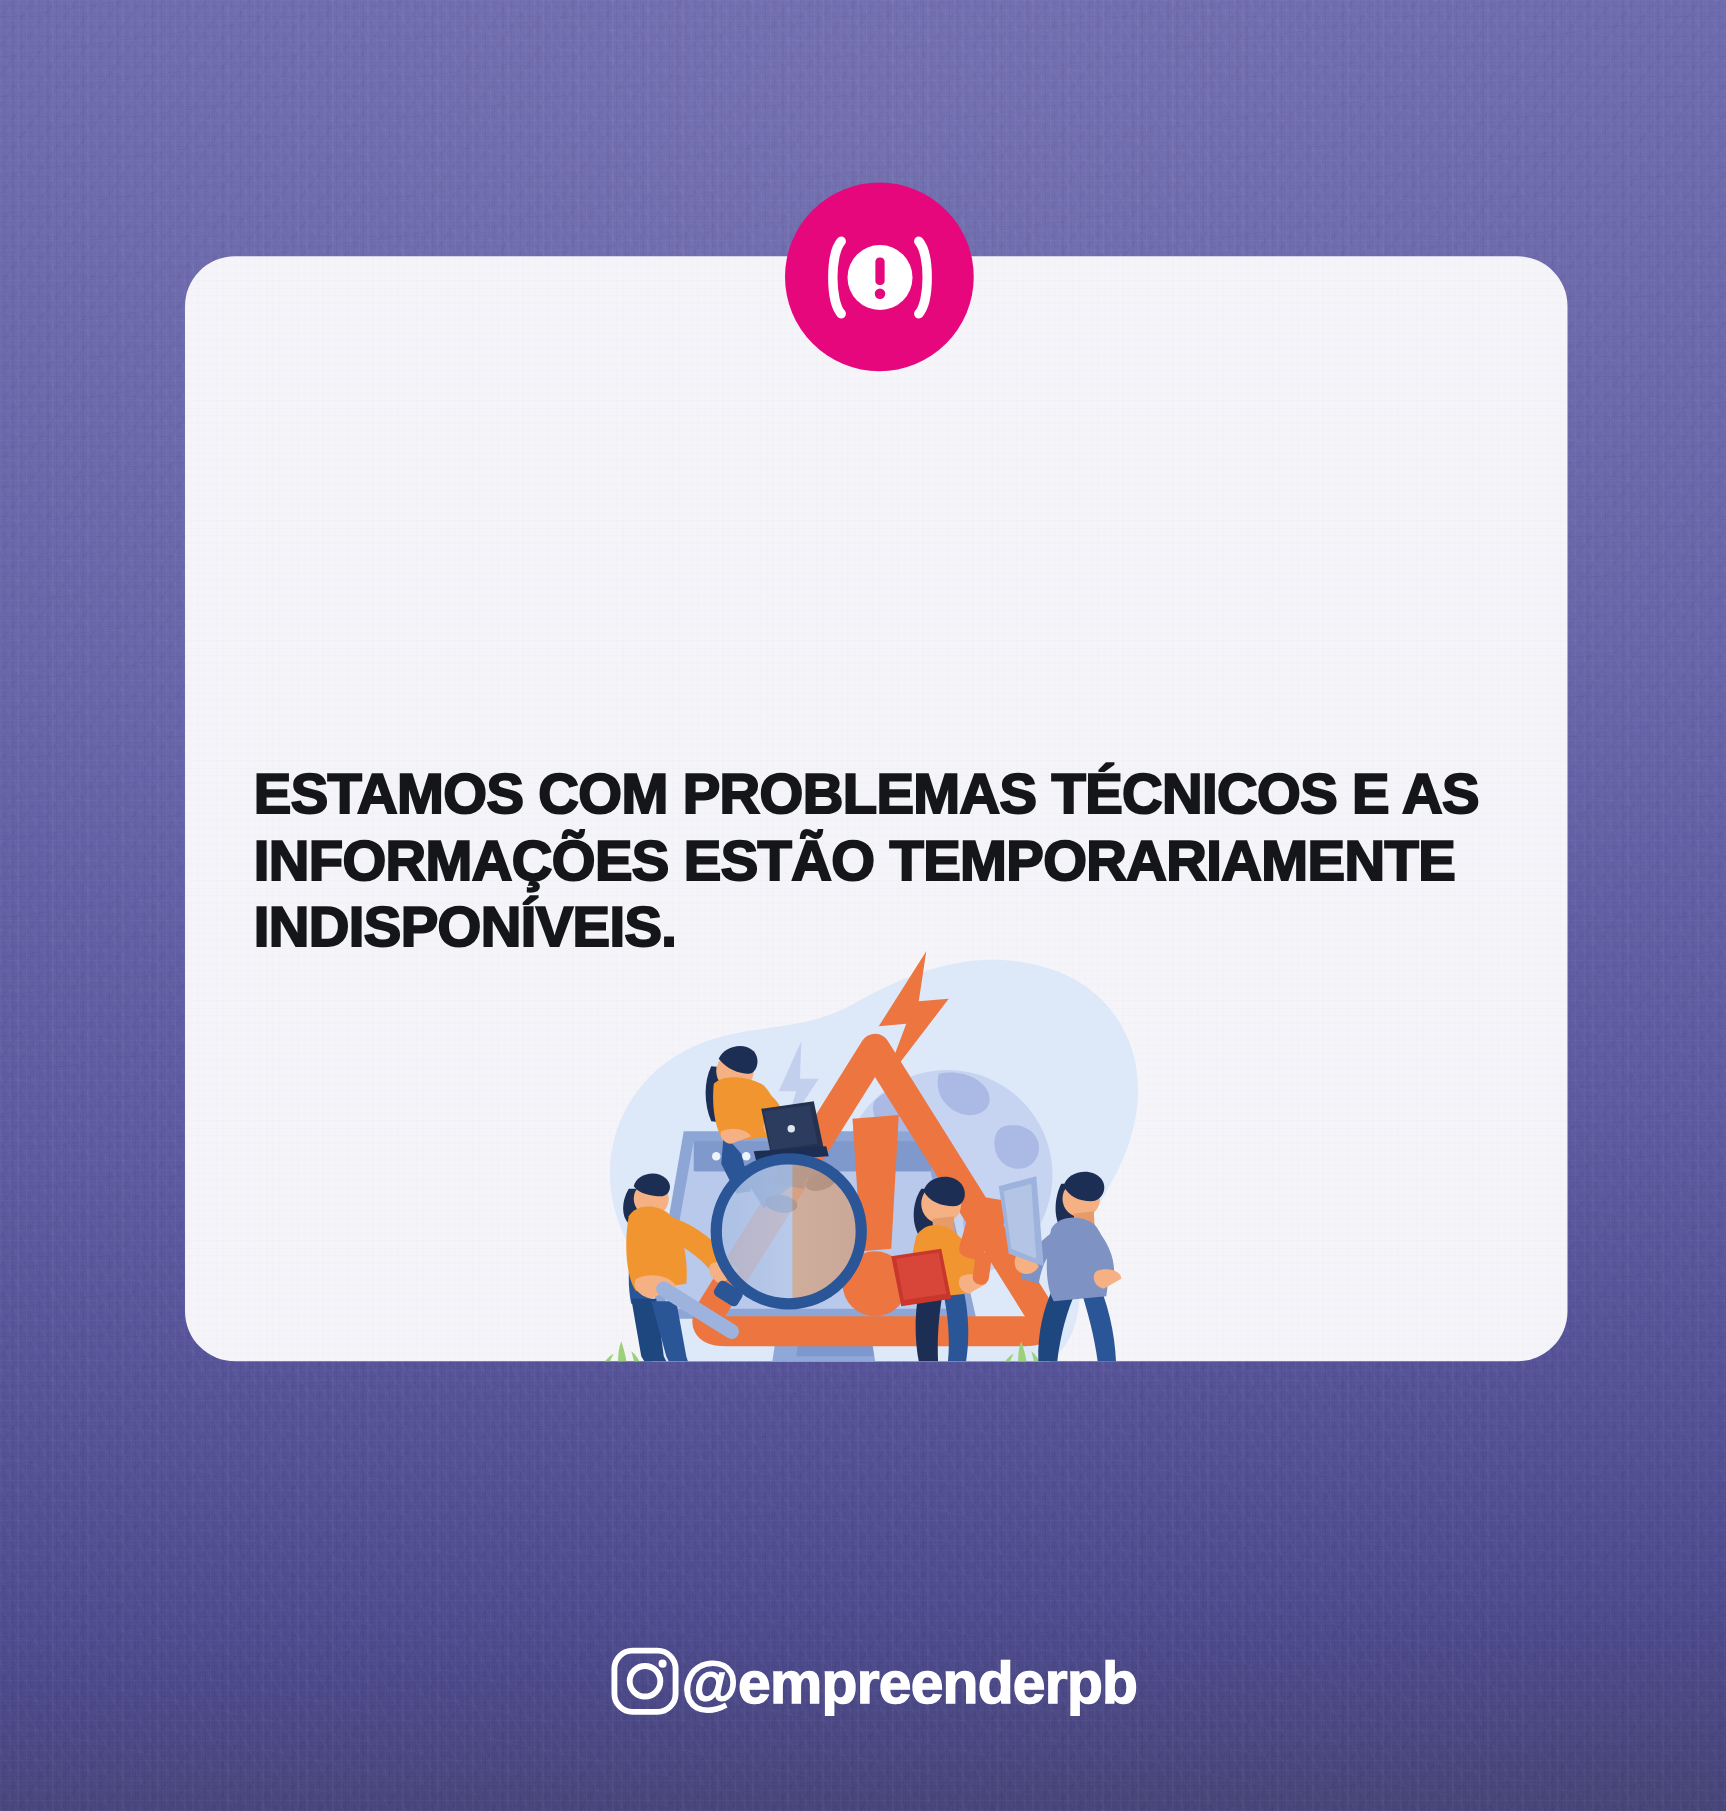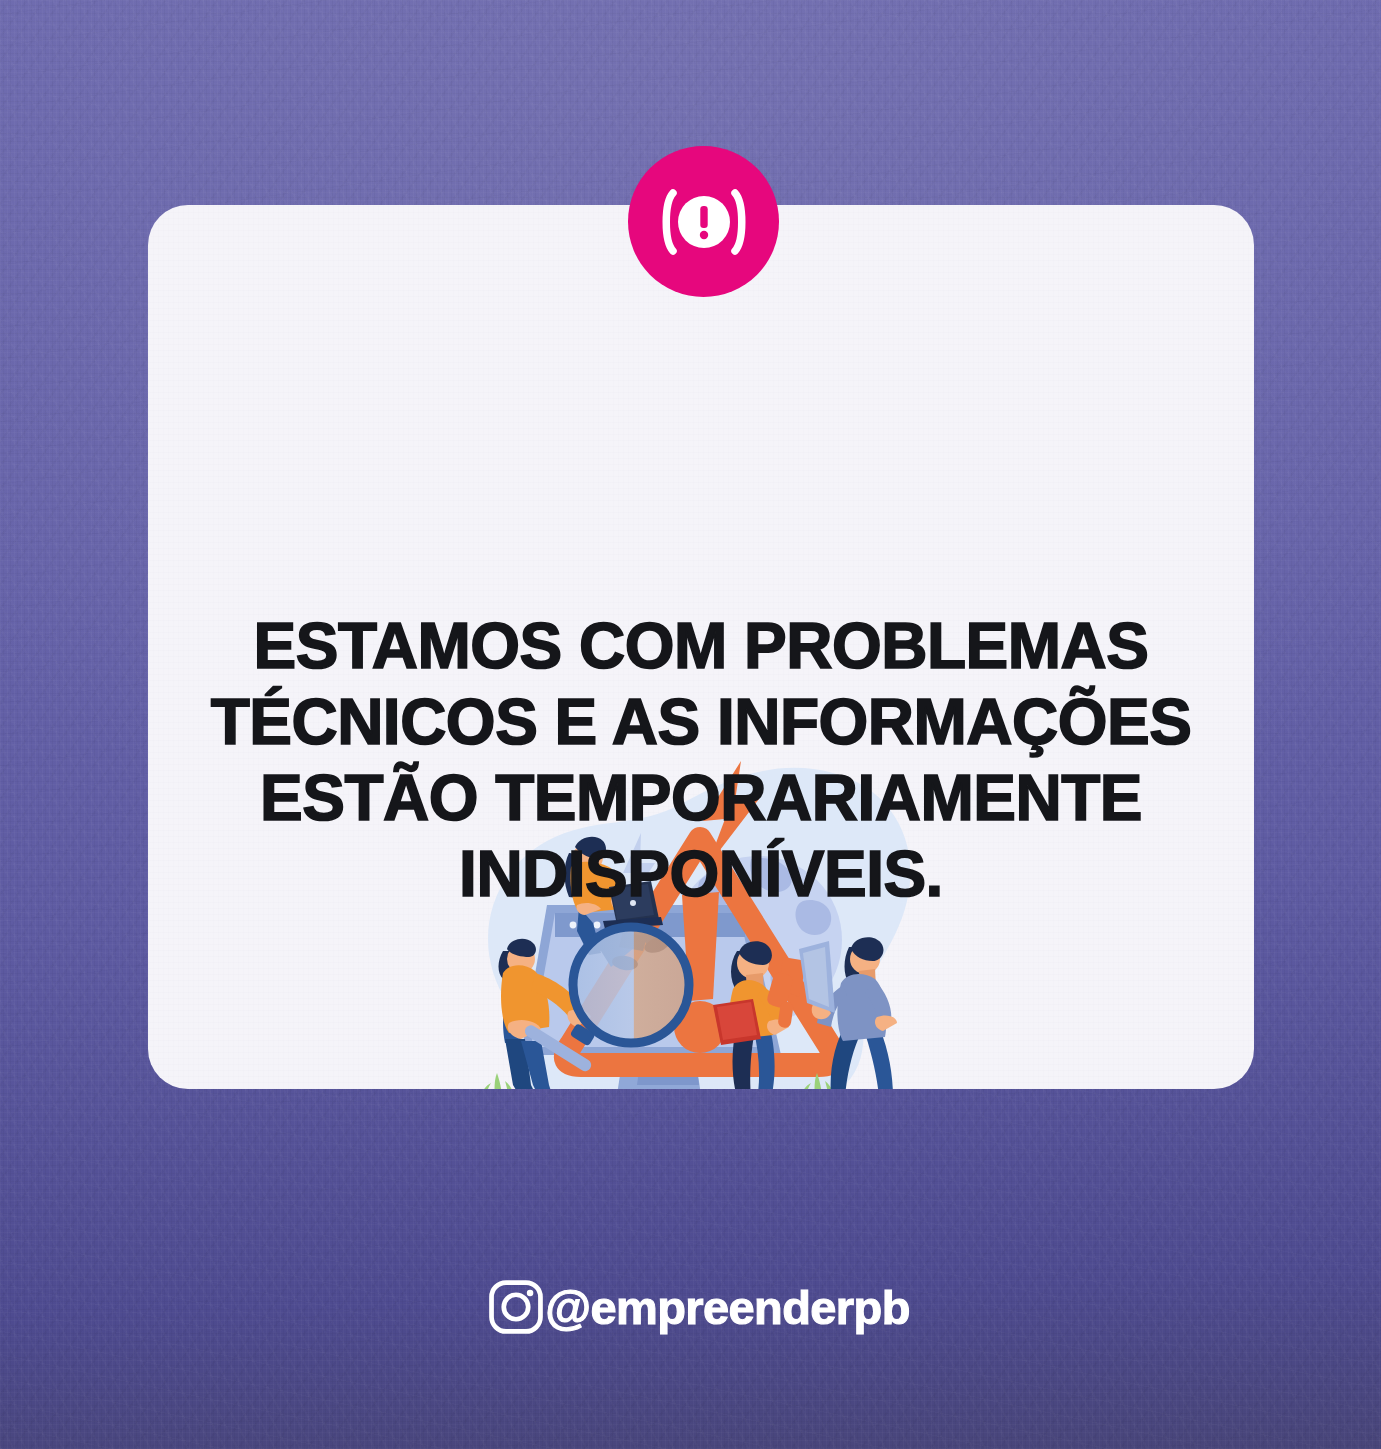--- a/index.html
+++ b/index.html
@@ -81,24 +81,23 @@
   .badge svg { display:block; }
 
   
   .headline {
     position: absolute;
     left: 0;
     right: 0;
     top: 403px;
     padding: 0 55px;
     margin: 0;
-    text-align: center;
     font-family: "Liberation Sans", sans-serif;
     font-weight: bold;
-    font-size: 64px;
+    font-size: 45px;
     line-height: 1.19;
     letter-spacing: -0.5px;
     color: #15161a;
     -webkit-text-stroke: 1.6px #15161a;
     z-index: 4;
   }
 
   
   .illo {
     position: absolute;
@@ -108,21 +107,21 @@
     width: 500px;
     height: 362px;
   }
   .illo svg { display:block; width:100%; height:100%; }
 
   
   .footer {
     position: absolute;
     left: 0;
     right: 0;
-    top: 1278px;
+    top: 1316px;
     display: flex;
     align-items: center;
     justify-content: center;
     z-index: 6;
     margin-left: 16px;
   }
   .ig-icon { display:block; width:58px; height:58px; }
   .handle {
     font-family: "Liberation Sans", sans-serif;
     font-weight: bold;

